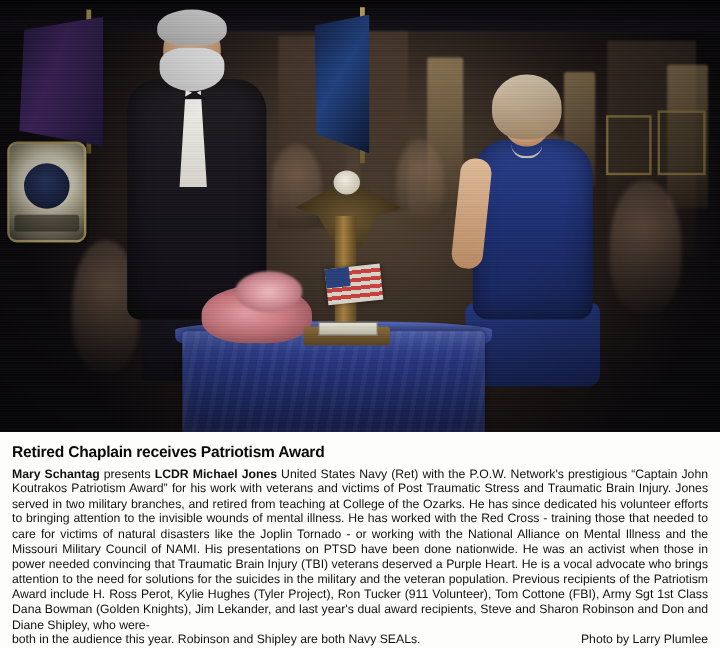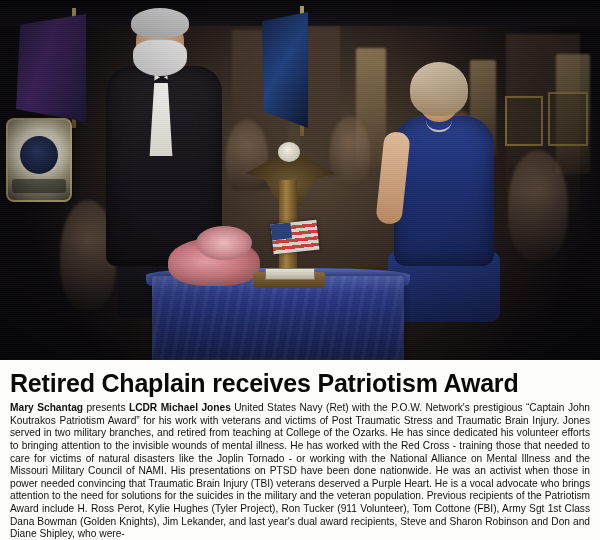--- a/index.html
+++ b/index.html
@@ -290,21 +290,21 @@
   
   .article {
     position:relative;
     padding: 8px 10px 6px 10px;
     box-sizing:border-box;
     width:600px;
   }
   .headline {
     font-family: "Liberation Sans", sans-serif;
     font-weight: bold;
-    font-size: 25px;
+    font-size: 13px;
     letter-spacing: -0.2px;
     color:#0a0a0a;
     margin: 2px 0 6px 0;
     line-height: 1.05;
   }
   .body-text {
     font-family: "Liberation Sans", sans-serif;
     font-size: 10.2px;
     line-height: 12.6px;
     color:#111;

